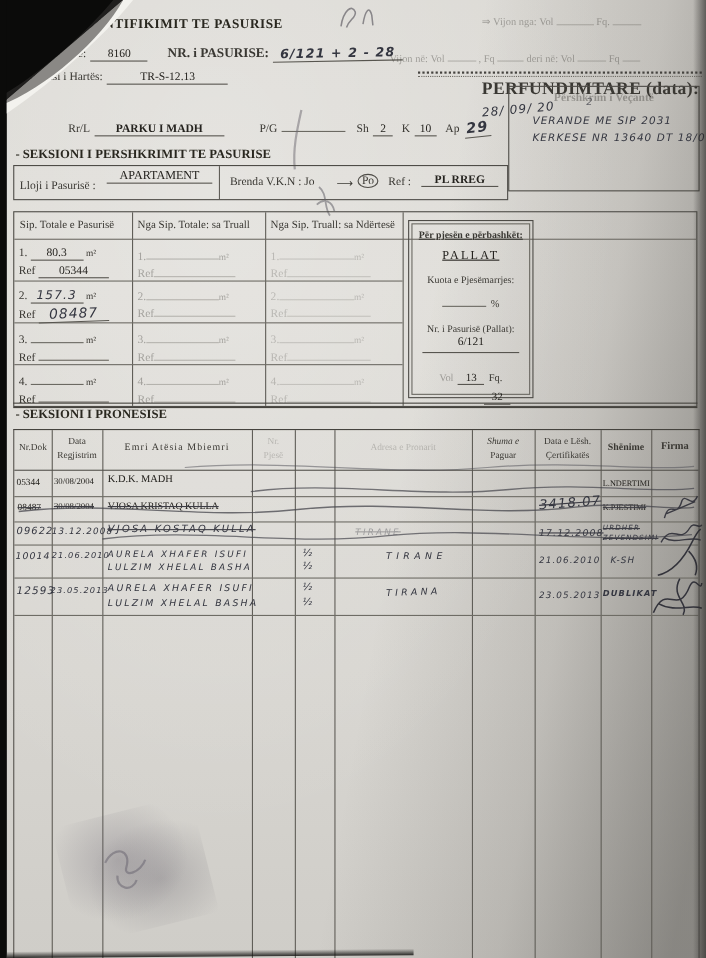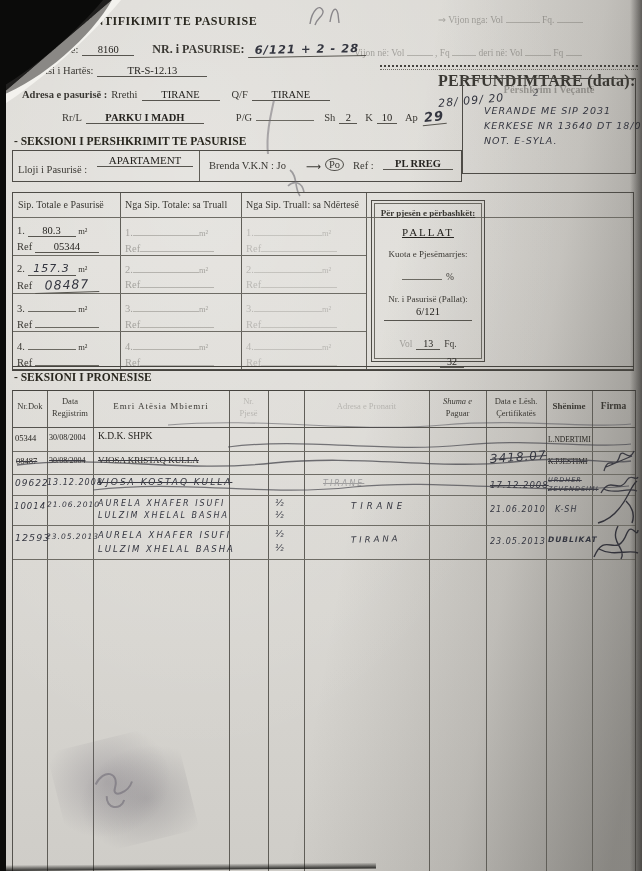--- a/index.html
+++ b/index.html
@@ -73,27 +73,20 @@
     <div class="abs" style="left:18px;top:60px;">
       <span class="lbl">Indeksi i Hartës:</span>
       <span class="ul typed" style="width:110px;font-size:10.5px;">TR-S-12.13</span>
     </div>
     <div class="abs" style="left:432px;top:72px;">
       <span class="lbl b" style="font-size:16px;letter-spacing:.3px;">PERFUNDIMTARE (data):</span>
       <span class="hw" style="font-size:11px;display:inline-block;transform:rotate(-5deg);">28/ 09/ 20</span>
     </div>
     <div class="abs hw" style="left:527px;top:88px;font-size:9px;opacity:.7;">2</div>
 
-    <div class="abs" style="left:16px;top:84px;">
-      <span class="lbl b">Adresa e pasurisë :</span>
-      <span class="lbl">Rrethi</span>
-      <span class="ul typed" style="width:78px;font-size:10.5px;">TIRANE</span>
-      <span class="lbl" style="margin-left:8px;">Q/F</span>
-      <span class="ul typed" style="width:78px;font-size:10.5px;">TIRANE</span>
-    </div>
 
     <div class="abs" style="left:56px;top:107px;">
       <span class="lbl">Rr/L</span>
       <span class="ul typed b" style="width:118px;font-size:10.5px;">PARKU I MADH</span>
       <span class="lbl" style="margin-left:28px;">P/G</span>
       <span class="blank" style="width:58px;"></span>
       <span class="lbl" style="margin-left:6px;">Sh</span>
       <span class="ul typed" style="width:18px;font-size:10.5px;">2</span>
       <span class="lbl" style="margin-left:4px;">K</span>
       <span class="ul typed" style="width:20px;font-size:10.5px;">10</span>
@@ -107,21 +100,20 @@
 
     <svg class="abs" style="left:252px;top:98px;" width="26" height="60">
       <path d="M16,2 C12,20 8,38 10,56" fill="none" stroke="#6b6870" stroke-width="2" opacity=".5"></path>
     </svg>
 
     <div class="abs box2" style="left:456px;top:78px;width:172px;height:94px;border-width:1.5px;">
       <div class="lbl b faded ctr" style="margin-top:5px;font-size:10.5px;text-align:center;">Përshkrim i Veçantë</div>
       <div class="hw" style="margin:8px 0 0 21px;font-size:9.5px;line-height:15px;">
         <div>VERANDE ME SIP 2031</div>
         <div>KERKESE NR 13640 DT 18/0</div>
-        <div>NOT. E-SYLA.</div>
       </div>
     </div>
 
     <div class="abs lbl b" style="left:8px;top:135px;font-size:11.5px;color:#29271f;">- SEKSIONI I PERSHKRIMIT TE PASURISE</div>
 
     <div class="abs box2" style="left:6px;top:150px;width:448px;height:30px;">
       <div class="vln" style="left:186px;"></div>
       <span class="abs lbl" style="left:5px;top:13px;">Lloji i Pasurisë :</span>
       <span class="abs ul typed" style="left:84px;top:3px;width:96px;font-size:11px;">APARTAMENT</span>
       <span class="abs lbl" style="left:196px;top:9px;">Brenda V.K.N :  Jo</span>
@@ -248,21 +240,21 @@
       <span class="cell lbl ctr vfaded" style="left:291px;width:125px;top:10px;font-size:8.5px;">Adresa e Pronarit</span>
       <span class="cell lbl ctr" style="left:416px;width:57px;top:5px;font-size:8.5px;font-style:italic;">Shuma e</span>
       <span class="cell lbl ctr" style="left:416px;width:57px;top:17px;font-size:8.5px;">Paguar</span>
       <span class="cell lbl ctr" style="left:473px;width:60px;top:5px;font-size:8.5px;">Data e Lësh.</span>
       <span class="cell lbl ctr" style="left:473px;width:60px;top:17px;font-size:8.5px;">Çertifikatës</span>
       <span class="cell lbl ctr b" style="left:533px;width:46px;top:10px;font-size:9px;">Shënime</span>
       <span class="cell lbl ctr b" style="left:579px;width:43px;top:10px;font-size:9.5px;">Firma</span>
 
       <span class="cell typed" style="left:2px;top:42px;font-size:8.5px;">05344</span>
       <span class="cell typed" style="left:36px;top:42px;font-size:8px;">30/08/2004</span>
-      <span class="cell typed" style="left:85px;top:40px;font-size:9.5px;">K.D.K. SHPK</span>
+      <span class="cell typed" style="left:85px;top:40px;font-size:9.5px;">K.D.K. MADH</span>
       <span class="cell typed" style="left:535px;top:44px;font-size:7.5px;">L.NDERTIMI</span>
 
       <span class="cell typed xo" style="left:3px;top:65px;font-size:8.5px;">08487</span>
       <span class="cell typed xo" style="left:36px;top:65px;font-size:8px;">30/08/2004</span>
       <span class="cell typed xo" style="left:85px;top:64px;font-size:9px;">VJOSA KRISTAQ KULLA</span>
       <span class="cell hw xo" style="left:477px;top:59px;font-size:12px;transform:rotate(-4deg);">3418.07</span>
       <span class="cell typed xo" style="left:535px;top:66px;font-size:7.5px;">K.PJESTIMI</span>
 
       <span class="cell hw" style="left:2px;top:87px;font-size:9px;">09622</span>
       <span class="cell hw" style="left:34px;top:87px;font-size:8px;">13.12.2008</span>

